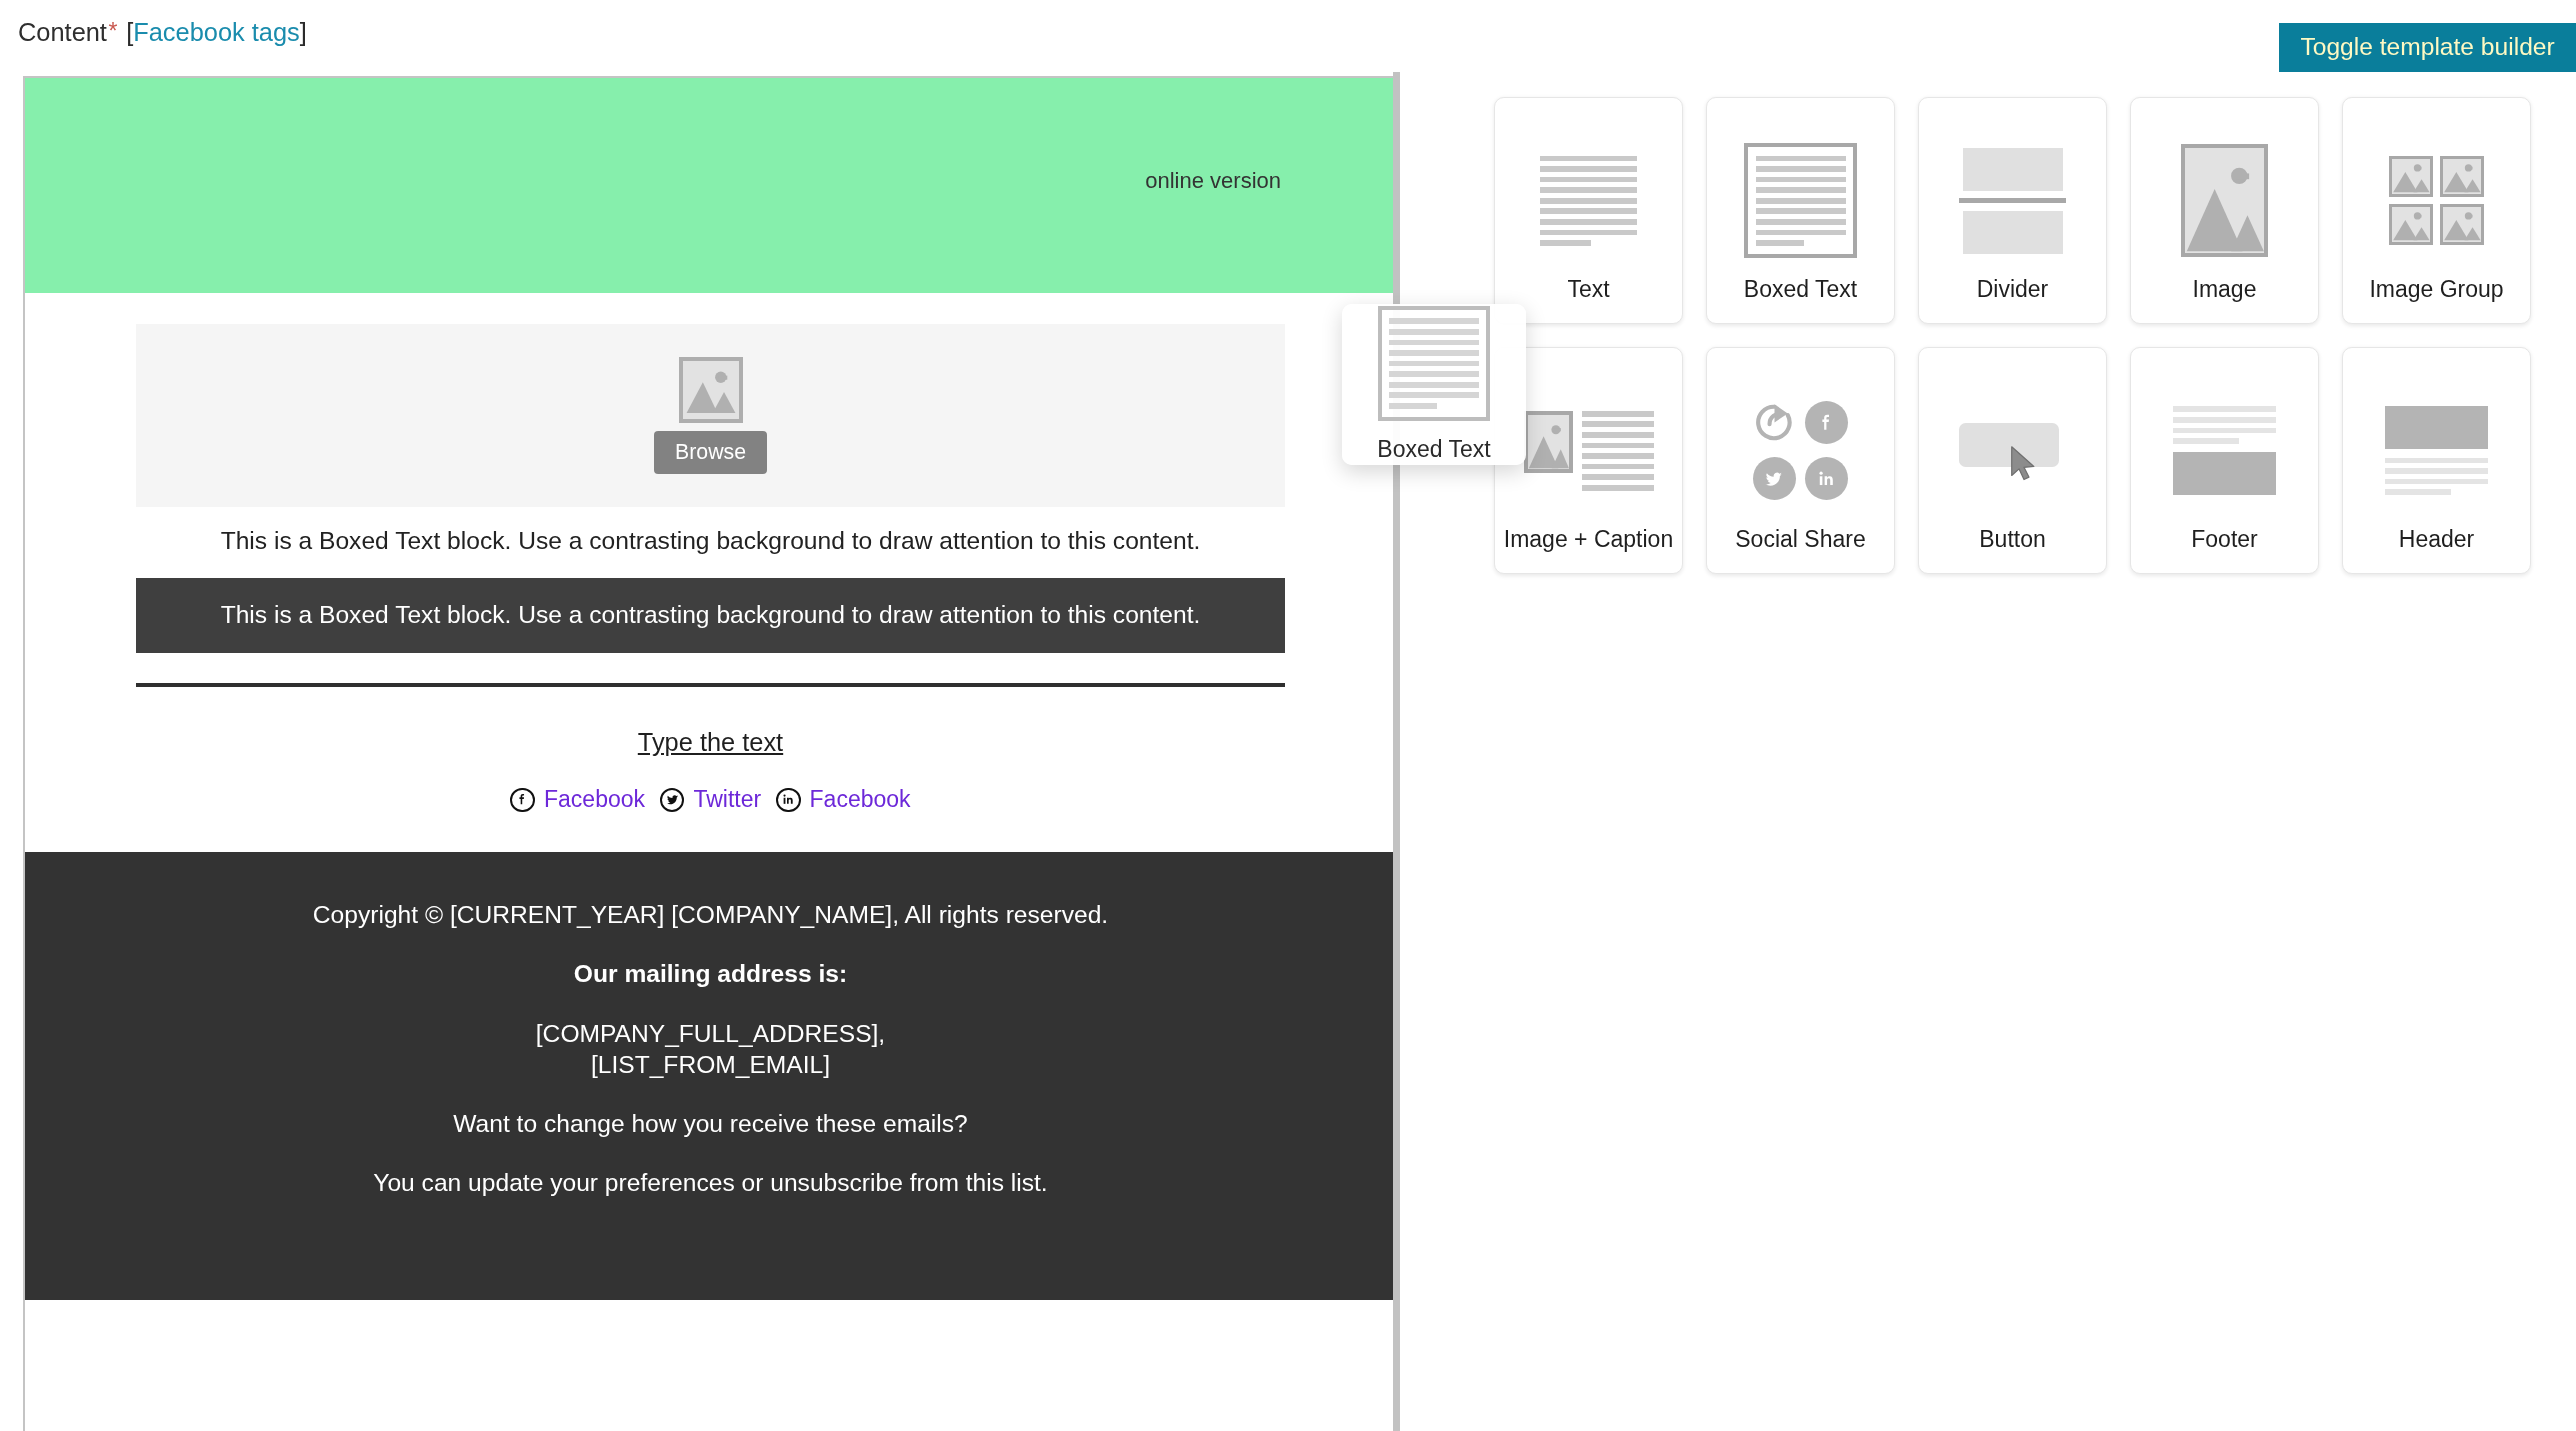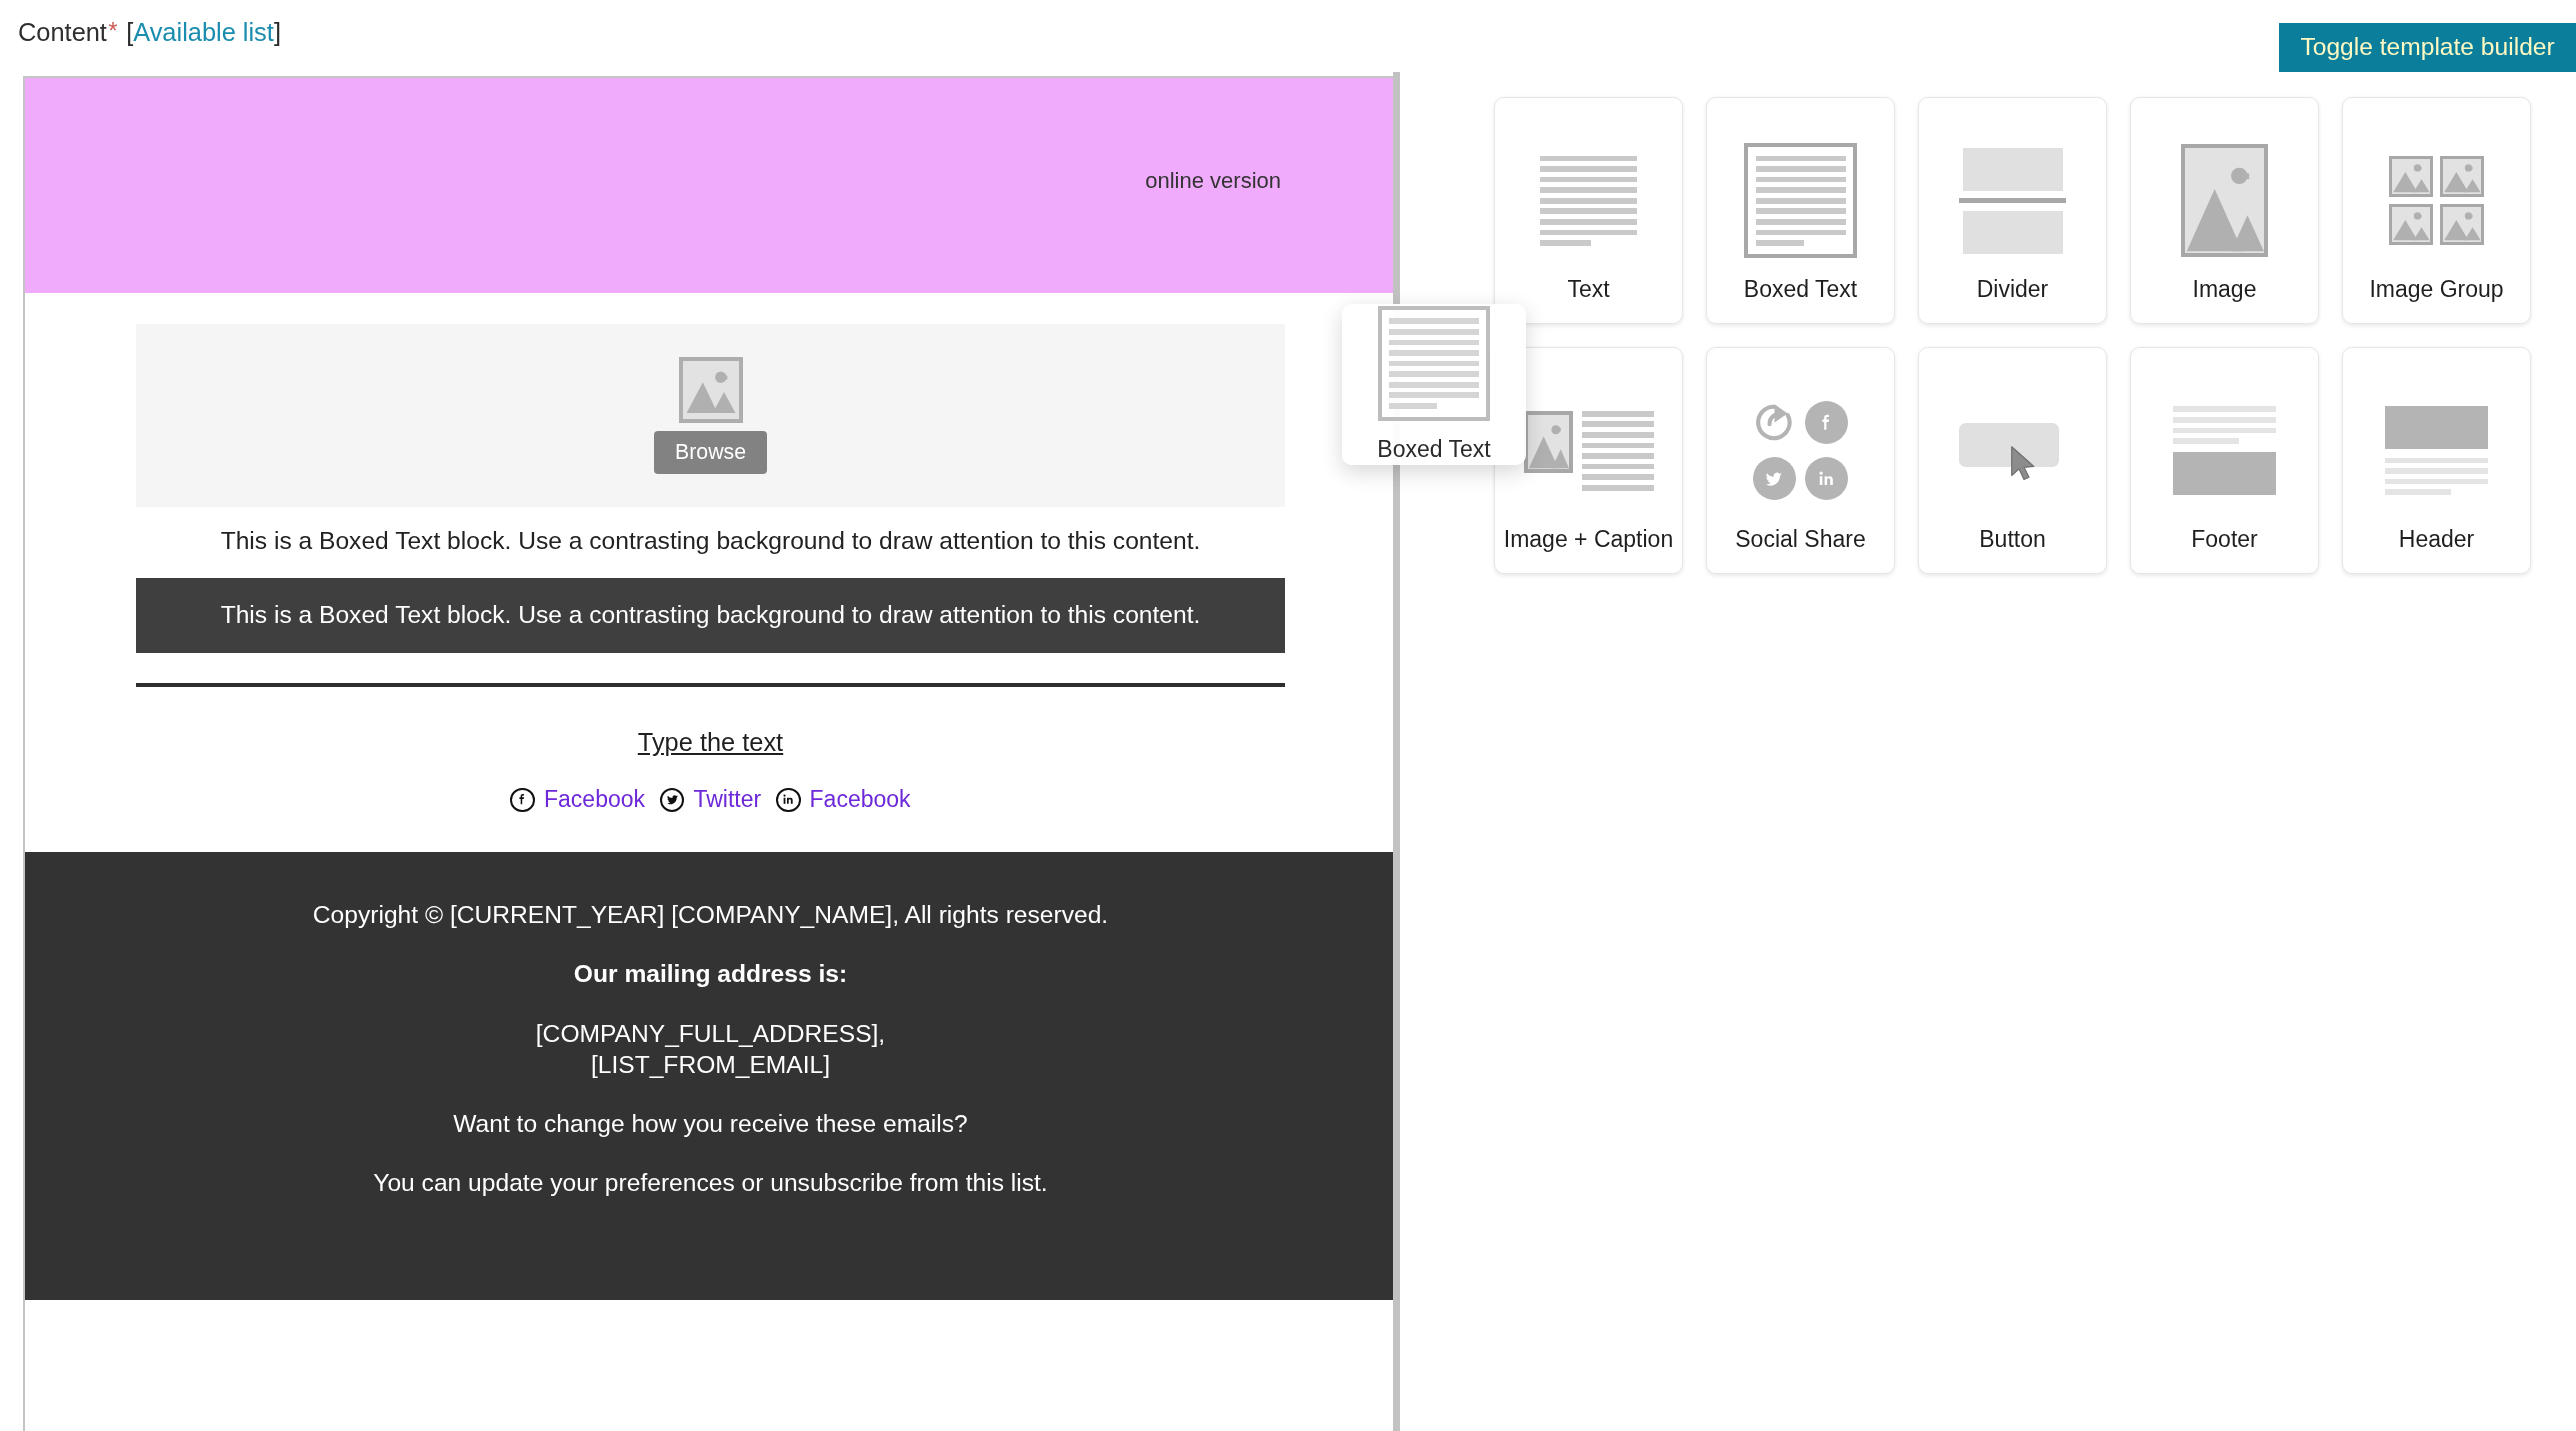--- a/index.html
+++ b/index.html
@@ -51,21 +51,21 @@
     left: 23px; top: 4.1px;
     width: 1373px;
     height: 1355px;
     background: #ffffff;
     border-left: 2.5px solid #c4c4c4;
     border-top: 2.5px solid #c4c4c4;
     overflow: hidden;
   }
   .email-header-band {
     height: 215px;
-    background: #f0abfc;
+    background: #86efac;
     position: relative;
   }
   .online-version {
     position: absolute;
     right: 115px; top: 90px;
     font-size: 22px;
     color: #333;
   }
   .email-body { background: #ffffff; padding: 0 0 12px 0; }
 
@@ -273,21 +273,21 @@
   .drag-ghost .boxart { border-color: #bdbdbd; }
   .drag-ghost .boxart .ln { background: #d5d5d5; }
   .drag-ghost .ghost-label { font-size: 23px; color: #2a2a2a; }
 </style>
 </head>
 <body>
 
 <div class="topbar">
   <div class="content-label">
     <span>Content</span><span class="req-star">*</span>
-    <span class="bracket">[</span><span class="tags-link">Available list</span><span class="bracket">]</span>
+    <span class="bracket">[</span><span class="tags-link">Facebook tags</span><span class="bracket">]</span>
   </div>
   <button class="toggle-builder-btn">Toggle template builder</button>
 </div>
 
 <div class="workspace">
 
   <div class="canvas-wrap">
 
     <div class="email-header-band">
       <div class="online-version">online version</div>

